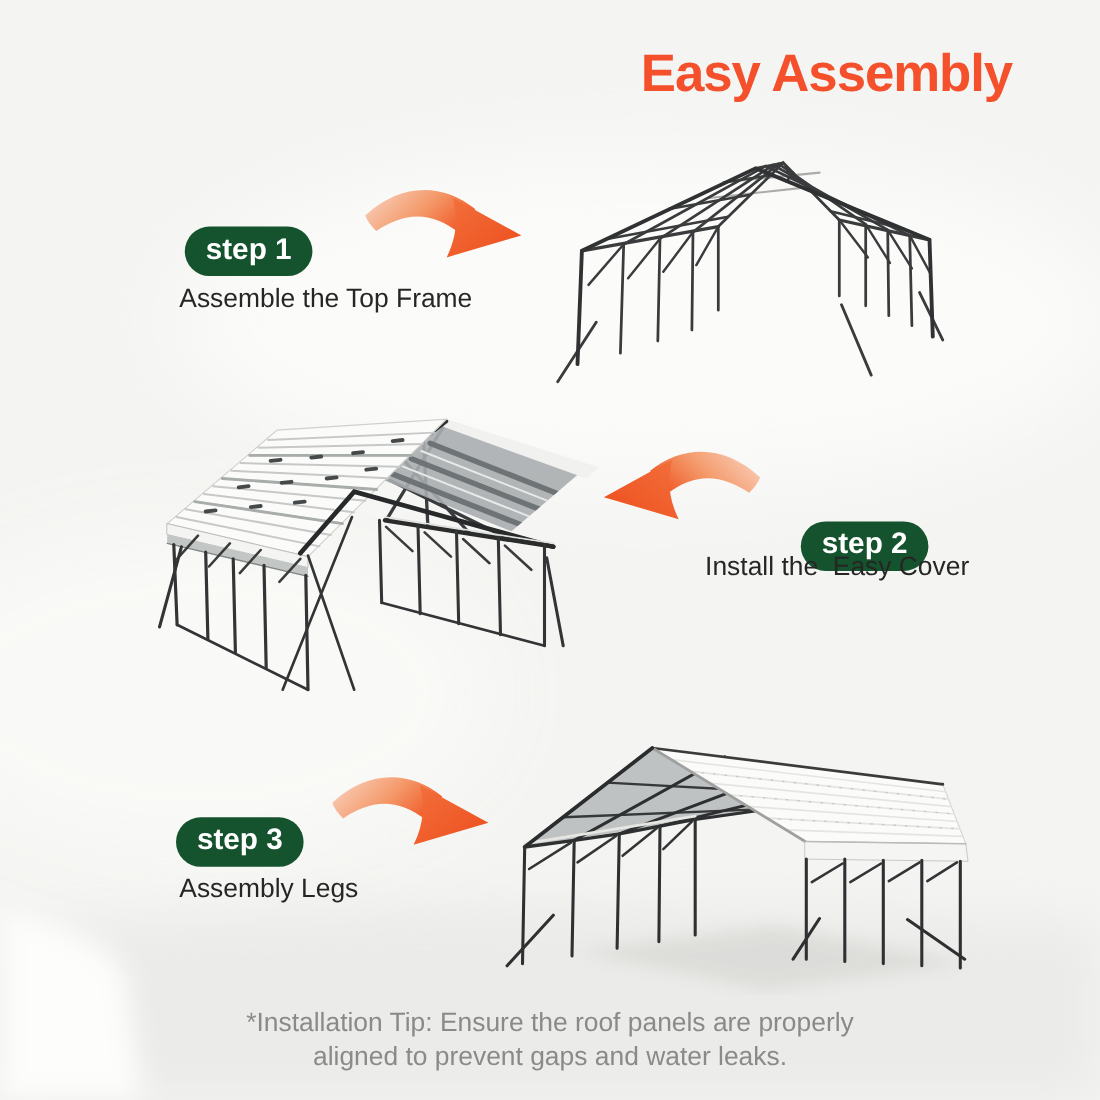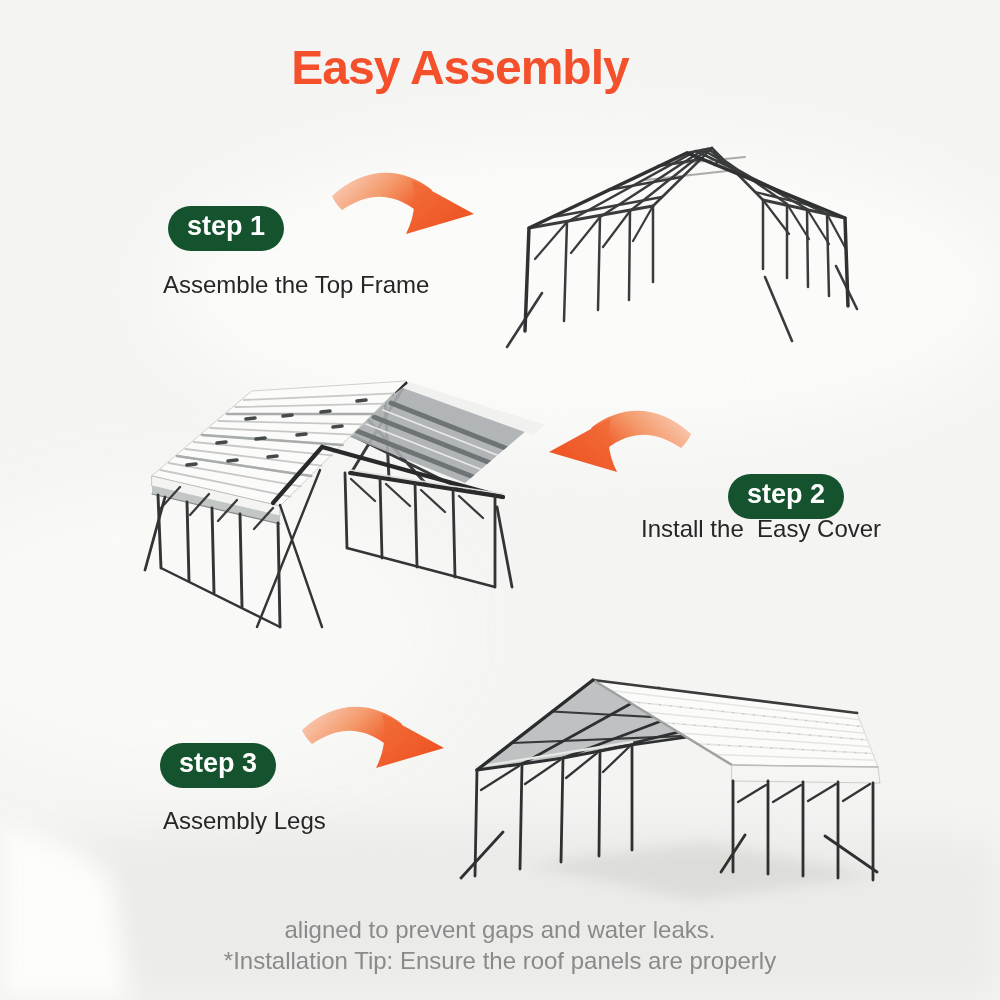--- a/index.html
+++ b/index.html
@@ -4,34 +4,34 @@
 <style>
   html,body{margin:0;padding:0;background:#dddddd;}
   .canvas{
     position:relative;width:1000px;height:1000px;margin:0 auto;
     background:#F4F4F2;overflow:hidden;
     font-family:"Liberation Sans", sans-serif;
   }
   .bg{position:absolute;left:0;top:0;width:1000px;height:1000px;}
   .title{
     position:absolute;left:0;top:40px;width:920px;margin:0;
-    text-align:center;font-size:48px;font-weight:800;letter-spacing:-1px;
+    text-align:right;font-size:48px;font-weight:800;letter-spacing:-1px;
     color:#F4502C;
   }
   .badge{
     position:absolute;display:inline-block;
     background:#14532d;color:#ffffff;
     font-size:27px;font-weight:700;
     padding:6px 19px 9px 19px;border-radius:28px;line-height:1.1;
   }
   .b1{left:168px;top:206px;}
   .b2{left:728px;top:450px;margin-top:24px;}
   .b3{left:160px;top:743px;}
   .step-label{
-    position:absolute;font-size:24px;color:#262626;white-space:pre;margin-top:13px;
+    position:absolute;font-size:24px;color:#262626;white-space:pre;
   }
   .l1{left:163px;top:258px;}
   .l2{left:641px;top:502px;}
   .l3{left:163px;top:794px;}
   .ill{position:absolute;}
   .ill1{left:495px;top:135px;width:415px;height:245px;}
   .ill2{left:125px;top:375px;width:420px;height:285px;}
   .ill3{left:445px;top:650px;width:460px;height:255px;}
   .arrow{position:absolute;width:152px;height:86px;}
   .a1{left:326px;top:152px;}
@@ -217,17 +217,17 @@
       </linearGradient>
     </defs>
     <path d="M6,44 C38,14 76,14 106,38 L92,60 C64,38 40,42 16,58 C11,53 8,49 6,44 Z" fill="url(#tg3)"></path>
     <path d="M86,28 L148,62 L80,82 C90,62 90,44 86,28 Z" fill="url(#hg3)"></path>
   </svg>
 
   <div class="badge b3">step 3</div>
   <div class="step-label l3">Assembly Legs</div>
 
   <div class="footnote">
+    <div>*Installation Tip: Ensure the roof panels are properly</div>
     <div>aligned to prevent gaps and water leaks.</div>
-    <div>*Installation Tip: Ensure the roof panels are properly</div>
   </div>
 
 </div>
 
 </body></html>

